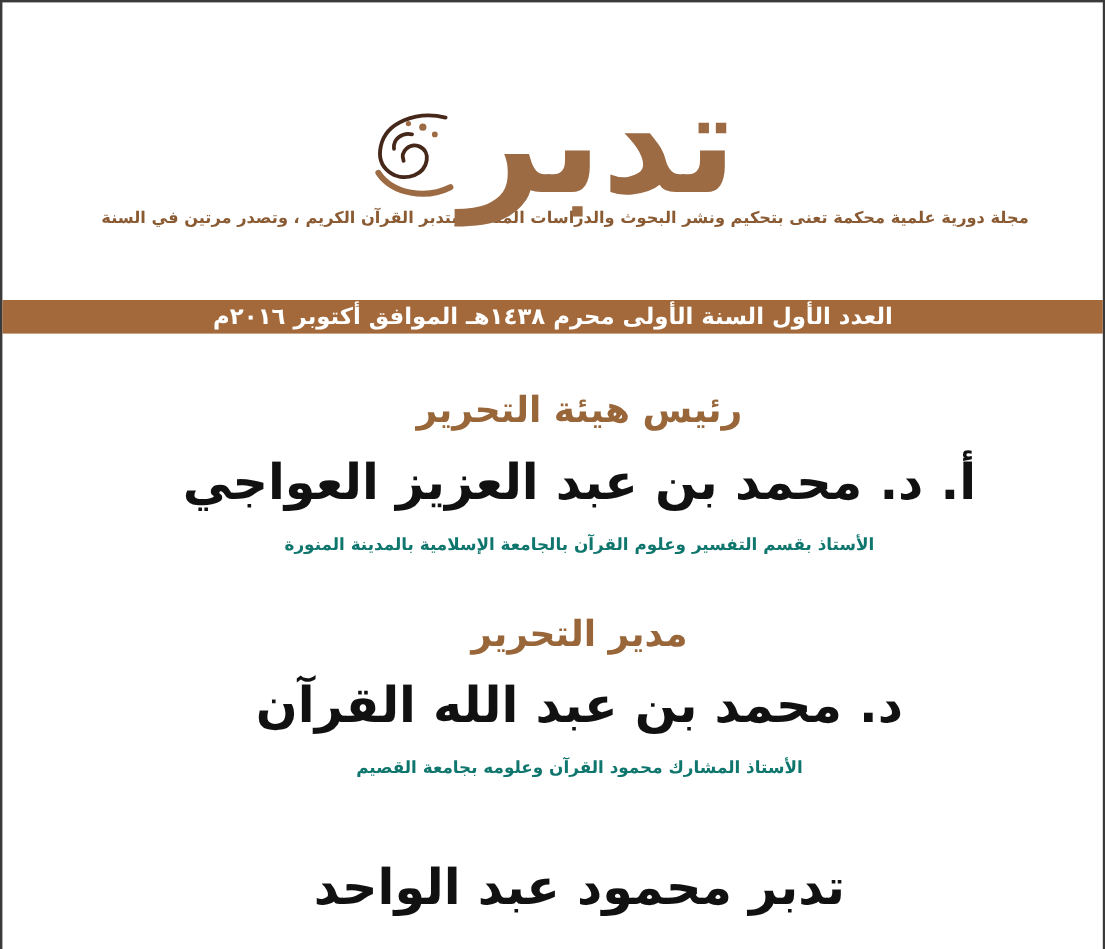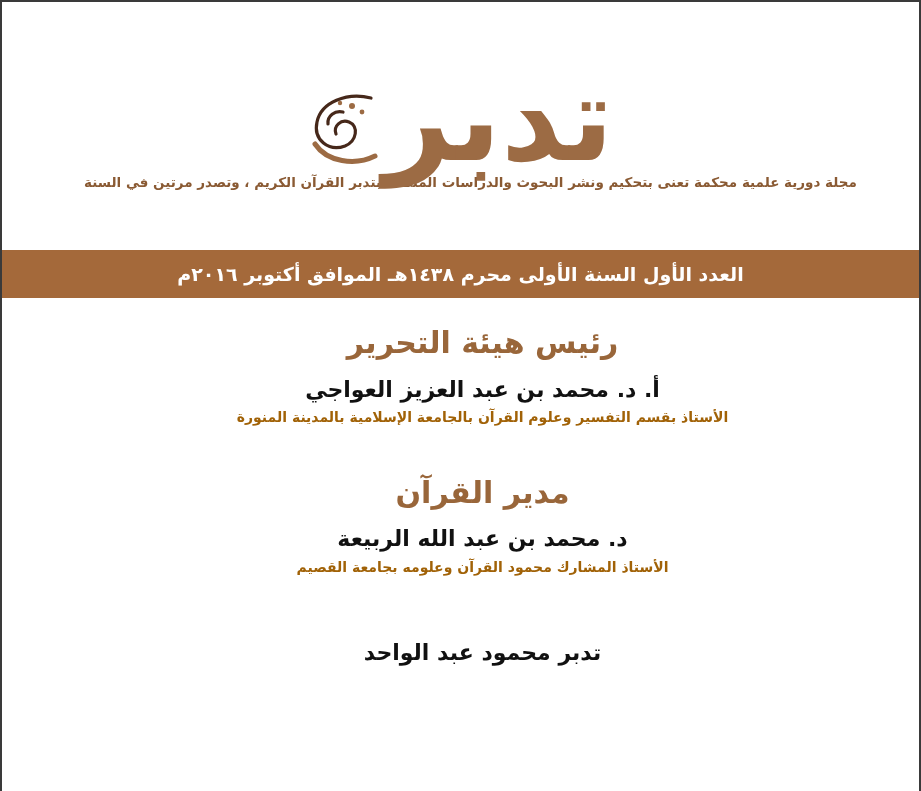--- a/index.html
+++ b/index.html
@@ -73,21 +73,21 @@
     font-weight: 600;
     padding-left: 20px;
   }
 
   
   .issue-band {
     position: absolute;
     top: 248px;
     left: -2px;
     right: -2px;
-    height: 48px;
+    height: 28px;
     background: #a4693a;
     display: flex;
     align-items: center;
     justify-content: center;
   }
   .issue-band-text {
     color: #ffffff;
     font-size: 19px;
     font-weight: bold;
     letter-spacing: 0.5px;
@@ -111,33 +111,33 @@
   .role-title {
     color: #99663a;
     font-size: 30px;
     font-weight: bold;
     line-height: 1.25;
     letter-spacing: 0px;
   }
 
   .person-name {
     color: #111111;
-    font-size: 22px;
+    font-size: 41px;
     font-weight: bold;
     line-height: 1.3;
     margin-top: 14px;
     letter-spacing: 0px;
   }
 
   .person-affiliation {
-    color: #a16207;
+    color: #0f766e;
     font-size: 14px;
     font-weight: 600;
     line-height: 1.4;
-    margin-top: 4px;
+    margin-top: 16px;
     letter-spacing: 0px;
   }
 </style>
 </head>
 <body>
 
 <div class="page">
 
   <div class="masthead">
 
@@ -168,22 +168,22 @@
 
   <div class="board">
 
     <div class="board-block b1">
       <div class="role-title">رئيس هيئة التحرير</div>
       <div class="person-name">أ. د. محمد بن عبد العزيز العواجي</div>
       <div class="person-affiliation">الأستاذ بقسم التفسير وعلوم القرآن بالجامعة الإسلامية بالمدينة المنورة</div>
     </div>
 
     <div class="board-block b2">
-      <div class="role-title">مدير القرآن</div>
-      <div class="person-name">د. محمد بن عبد الله الربيعة</div>
+      <div class="role-title">مدير التحرير</div>
+      <div class="person-name">د. محمد بن عبد الله القرآن</div>
       <div class="person-affiliation">الأستاذ المشارك محمود القرآن وعلومه بجامعة القصيم</div>
     </div>
 
     <div class="board-block b3">
       <div class="person-name">تدبر محمود عبد الواحد</div>
     </div>
 
   </div>
 
 </div>

